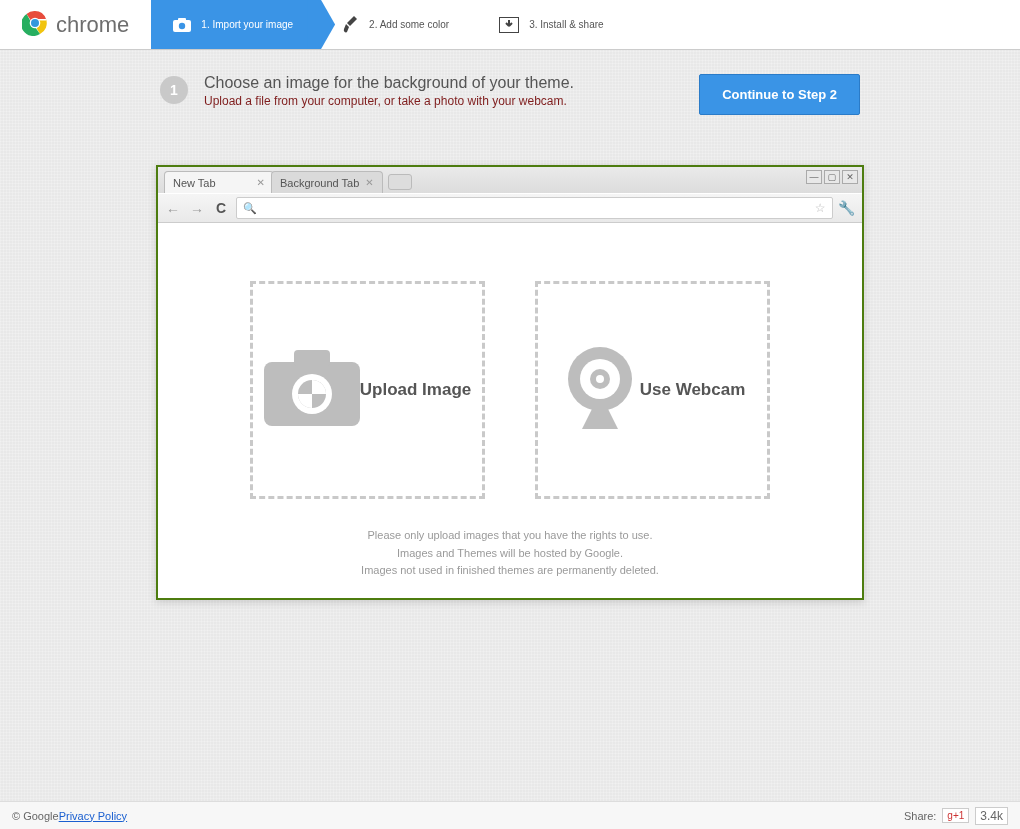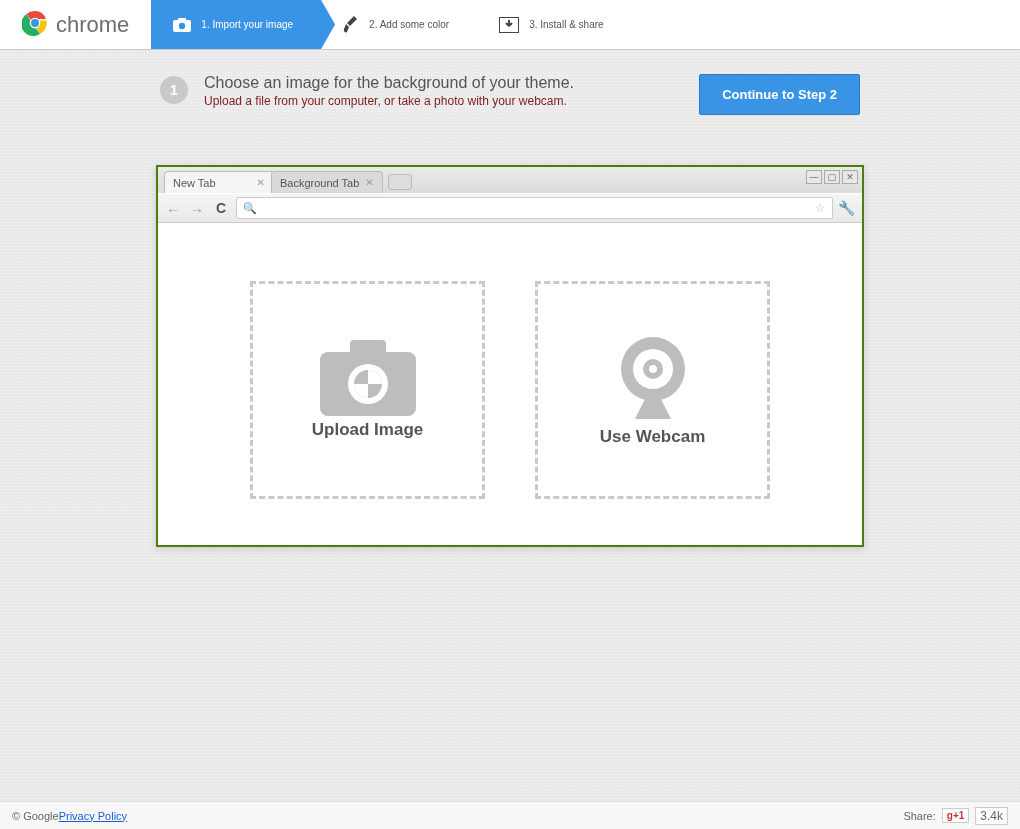--- a/index.html
+++ b/index.html
@@ -29,27 +29,27 @@
 .winctrl{position:absolute;right:4px;top:3px;display:flex;gap:2px}
 .winctrl div{width:16px;height:14px;background:#e8e8e8;border:1px solid #aaa;font-size:9px;display:flex;align-items:center;justify-content:center;color:#666;cursor:pointer}
 .toolbar{height:30px;background:linear-gradient(#f5f5f5,#e9e9e9);border-top:1px solid #fff;border-bottom:1px solid #ccc;display:flex;align-items:center;padding:0 6px;gap:6px}
 .navbtn{width:18px;height:18px;display:flex;align-items:center;justify-content:center;color:#999;font-size:14px;cursor:pointer}
 .omni{flex:1;height:22px;background:#fff;border:1px solid #ccc;border-radius:2px;display:flex;align-items:center;padding:0 6px;gap:6px}
 .omni .mag{color:#999;font-size:11px}
 .omni .star{margin-left:auto;color:#bbb;font-size:12px}
 .toolbar .wrench{color:#777;font-size:14px;cursor:pointer}
 .page{padding:58px 20px 18px;display:flex;flex-direction:column;align-items:center}
 .dropzones{display:flex;gap:50px;margin-bottom:28px}
-.dz{width:235px;height:218px;border:3px dashed #c9c9c9;display:flex;flex-direction:column;align-items:center;justify-content:center;cursor:pointer}
+.dz{width:235px;height:218px;border:3px dashed #c9c9c9;display:flex;flex-direction:row;align-items:center;justify-content:center;cursor:pointer}
 .dz-label{font-size:17px;font-weight:bold;color:#555}
 .notes{text-align:center;font-size:11px;color:#9a9a9a;line-height:1.6}
 .footer{position:absolute;bottom:0;left:0;right:0;height:28px;background:#f7f7f7;border-top:1px solid #ddd;display:flex;align-items:center;padding:0 12px;font-size:11px;color:#666}
 .footer a{color:#1a5fd0;text-decoration:underline}
 .footer .share{margin-left:auto;display:flex;align-items:center;gap:6px}
-.footer .gplus{border:1px solid #ccc;padding:1px 4px;background:#fff;color:#c33;font-size:10px;font-weight:bold;cursor:pointer}
+.footer .gplus{border:1px solid #ccc;padding:1px 4px;background:#fff;color:#c33;font-size:10px;font-weight:normal;cursor:pointer}
 .footer .cnt{border:1px solid #ccc;padding:1px 4px;background:#fff;font-size:12px}
 </style>
 </head>
 <body>
 
 <div class="topbar">
   <div class="brand">
     <span>
       <svg width="26" height="26" viewBox="0 0 26 26">
           <circle cx="13" cy="13" r="12" fill="#fff"></circle>
@@ -150,20 +150,25 @@
               <circle cx="40" cy="36" r="32" fill="#bdbdbd"></circle>
               <circle cx="40" cy="36" r="20" fill="#fff"></circle>
               <circle cx="40" cy="36" r="10" fill="#bdbdbd"></circle>
               <circle cx="40" cy="36" r="4" fill="#fff"></circle>
               <path d="M32 66h16l10 20H22z" fill="#bdbdbd"></path>
             </svg>
         </span>
         <div class="dz-label">Use Webcam</div>
       </div>
     </div>
+    <div class="notes">
+      <div>Please only upload images that you have the rights to use.</div>
+      <div>Images and Themes will be hosted by Google.</div>
+      <div>Images not used in finished themes are permanently deleted.</div>
+    </div>
   </div>
 </div>
 
 <div class="footer">
   <span>© Google </span>
   <a href="#">Privacy Policy</a>
   <div class="share">
     <span>Share:</span>
     <span class="gplus">g+1</span>
     <span class="cnt">3.4k</span>

